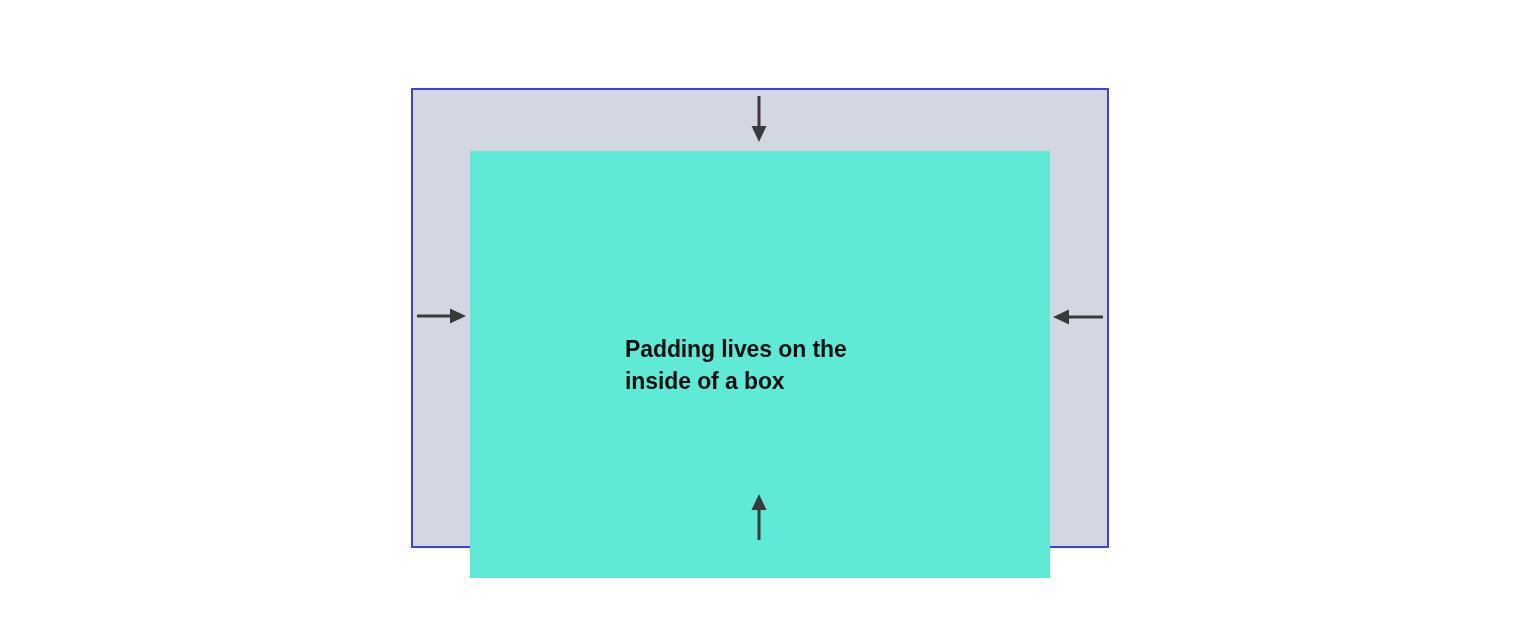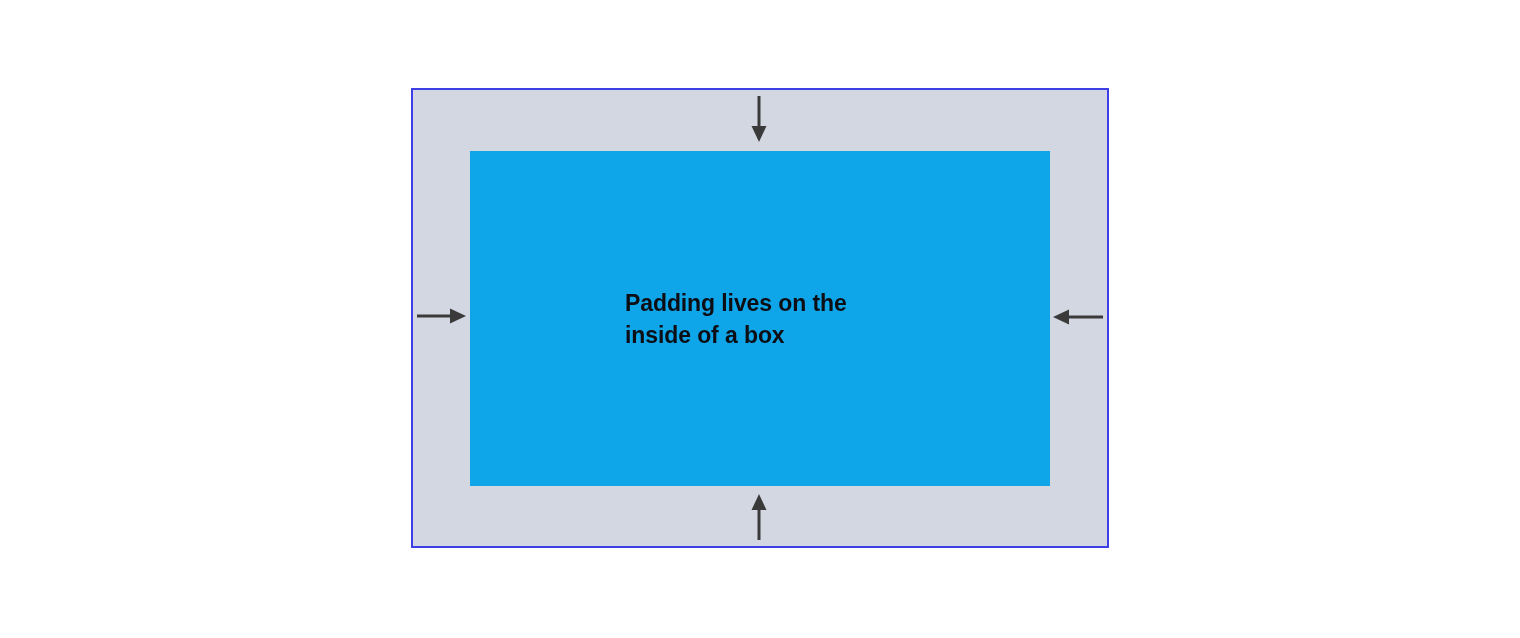--- a/index.html
+++ b/index.html
@@ -35,22 +35,22 @@
     background: #d2d7e1;
     box-sizing: content-box;
   }
 
   
   #content-box {
     position: absolute;
     left: 470px;
     top: 151px;
     width: 580px;
-    height: 335px;
-    background: #0ea5e9;
+    height: 427px;
+    background: #5eead4;
     display: flex;
     align-items: center;
     justify-content: flex-start;
     box-sizing: border-box;
   }
 
   #content-label {
     margin: 0;
     padding: 0 0 0 155px;
     font-size: 23px;

